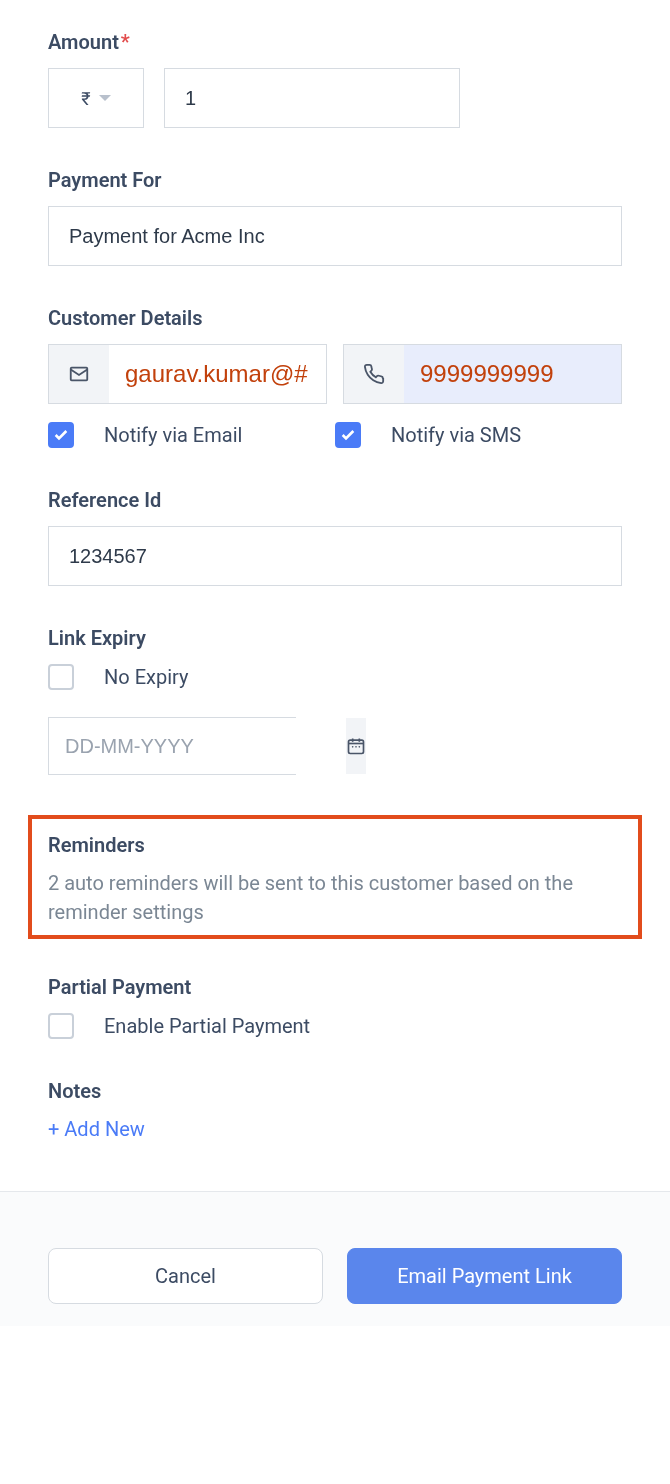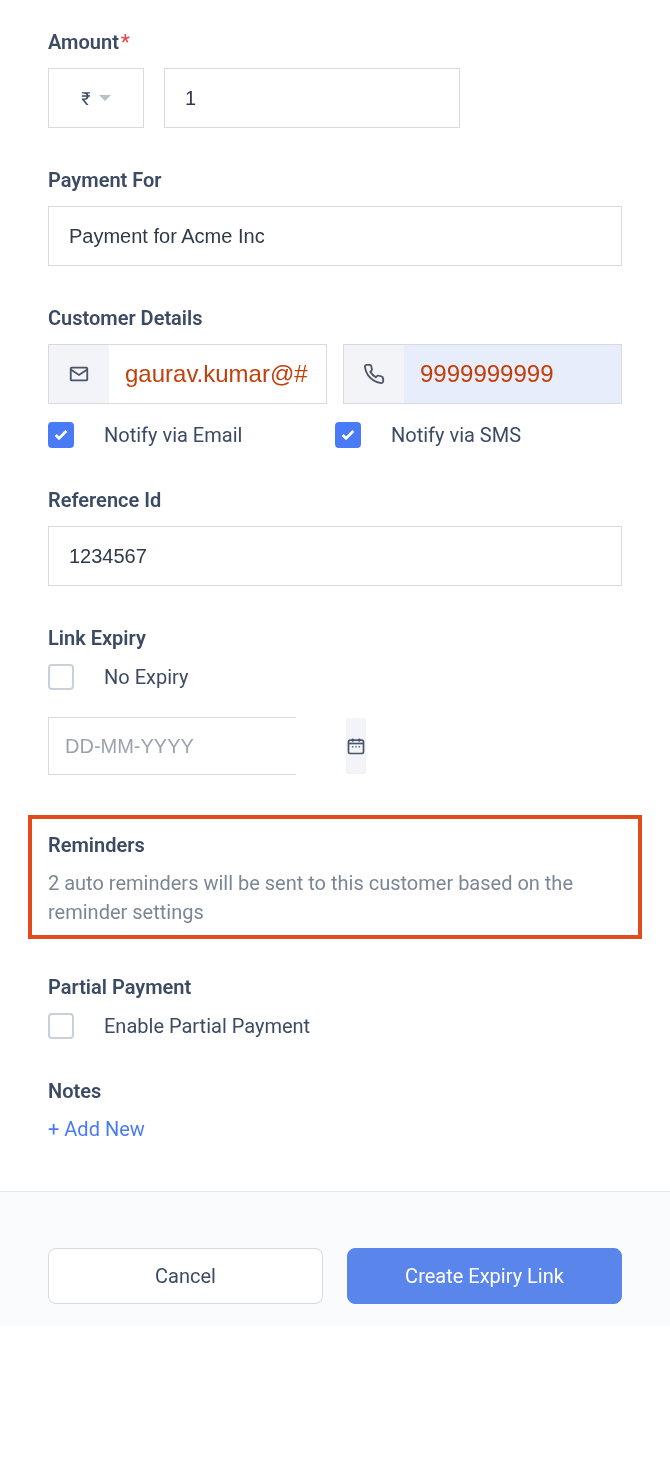--- a/index.html
+++ b/index.html
@@ -300,14 +300,14 @@
 
   <div class="section" style="margin-bottom:10px">
     <label class="label">Notes</label>
     <span class="link-btn">+ Add New</span>
   </div>
 
 </div>
 
 <div class="footer">
   <div class="btn">Cancel</div>
-  <div class="btn primary">Create Expiry Link</div>
+  <div class="btn primary">Email Payment Link</div>
 </div>
 
 </body></html>

